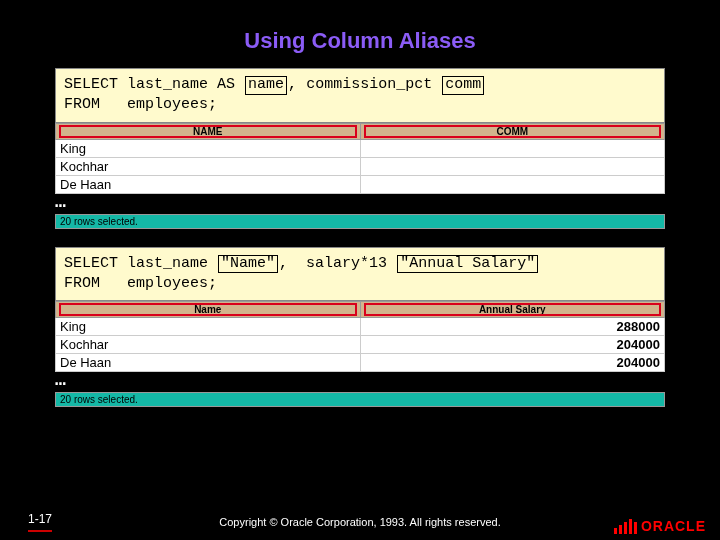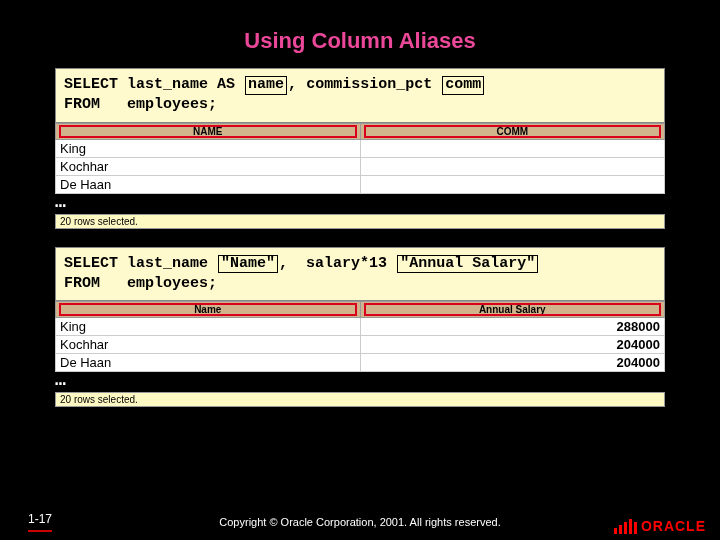--- a/index.html
+++ b/index.html
@@ -5,37 +5,37 @@
   * { margin: 0; padding: 0; box-sizing: border-box; }
   body {
     width: 720px;
     height: 540px;
     background: #000;
     font-family: Arial, Helvetica, sans-serif;
     position: relative;
     overflow: hidden;
   }
   .title {
-    color: #ec4899;
+    color: #8b5cf6;
     text-align: center;
     font-size: 22px;
     font-weight: bold;
     padding-top: 28px;
     padding-bottom: 14px;
   }
   .content {
     padding: 0 55px;
   }
   .sql-box {
     background: #fffacd;
     border: 1px solid #888;
     padding: 6px 8px;
     font-family: "Courier New", monospace;
     font-size: 15px;
-    font-weight: bold;
+    font-weight: normal;
     line-height: 1.35;
     white-space: pre;
     color: #000;
   }
   .hl {
     display: inline-block;
     border: 1px solid #000;
     padding: 0 2px;
     margin: 0 1px;
     line-height: 1.1;
@@ -80,21 +80,21 @@
   }
   .ellipsis {
     color: #fff;
     font-family: "Courier New", monospace;
     font-size: 18px;
     font-weight: bold;
     padding: 0 0 2px 0;
     margin-top: -2px;
   }
   .statusbar {
-    background: #fef9c3;
+    background: #14b8a6;
     border: 1px solid #999;
     font-size: 10px;
     padding: 1px 4px;
     color: #000;
   }
   .gap { height: 18px; }
   .footer {
     position: absolute;
     bottom: 0;
     left: 0;
@@ -204,21 +204,21 @@
       </tr>
     </tbody>
   </table>
   <div class="ellipsis">…</div>
   <div class="statusbar">20 rows selected.</div>
 
 </div>
 
 <div class="footer">
   <div class="page-num">1-17</div>
-  <div class="copyright">Copyright © Oracle Corporation, 2001. All rights reserved.</div>
+  <div class="copyright">Copyright © Oracle Corporation, 1993. All rights reserved.</div>
   <div class="logo">
     <div class="logo-bars">
       <span style="height:6px"></span>
       <span style="height:9px"></span>
       <span style="height:12px"></span>
       <span style="height:15px"></span>
       <span style="height:12px"></span>
     </div>
     <div class="logo-text">ORACLE</div>
   </div>

